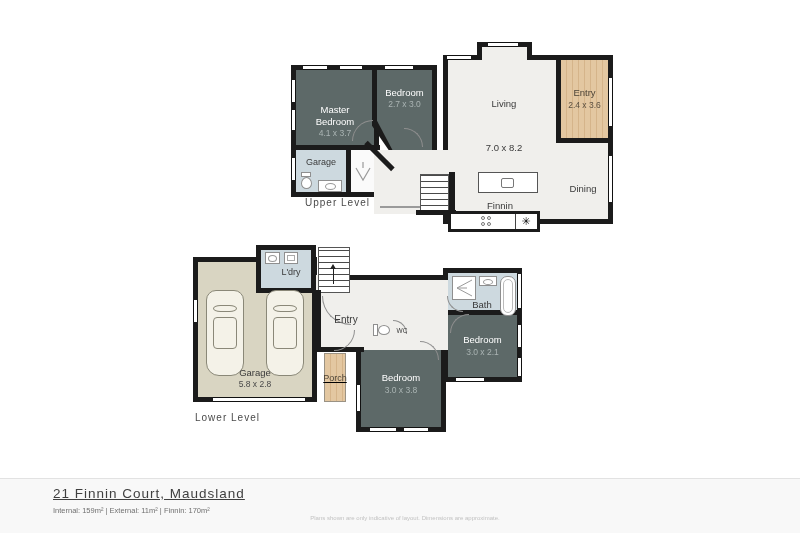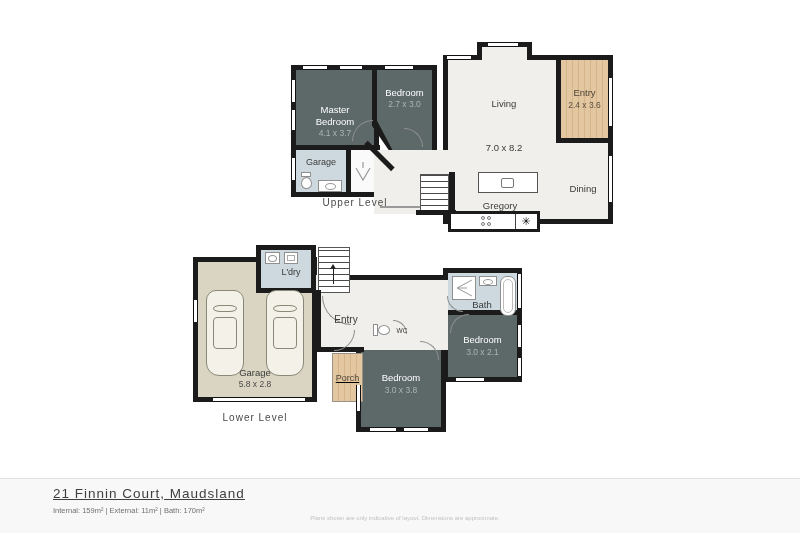--- a/index.html
+++ b/index.html
@@ -23,21 +23,21 @@
   .beige{background:var(--beige);}
   .wood{background:repeating-linear-gradient(90deg,#e3c7a1 0 5px,#d5b48a 5px 6px);}
   .rlbl{display:flex;flex-direction:column;align-items:center;line-height:1.3;text-align:center;z-index:4;}
   .rname{font-size:9.5px;color:#3a3a3a;}
   .rdim{font-size:8.5px;color:#4a4a4a;}
   .dark .rname{color:#ffffff;}
   .dark .rdim{color:#aab4b3;}
   .wood .rname{color:#4c4336;}
   .wood .rdim{color:#5a4f40;}
   .flabel{position:absolute;text-align:center;font-size:9.5px;color:#3a3a3a;z-index:4;}
-  .level-label{position:absolute;text-align:center;font-size:10px;letter-spacing:1px;color:#4a4a4a;z-index:4;}
+  .level-label{position:absolute;text-align:left;font-size:10px;letter-spacing:1px;color:#4a4a4a;z-index:4;}
   
   .wallseg{position:absolute;background:var(--wall);z-index:3;}
   .opening{position:absolute;background:var(--light);z-index:2;}
   .window-h{position:absolute;height:5px;background:#fff;border-top:1px solid #111;
             border-bottom:1px solid #111;box-sizing:border-box;z-index:3;}
   .window-v{position:absolute;width:5px;background:#fff;border-left:1px solid #111;
             border-right:1px solid #111;box-sizing:border-box;z-index:3;}
   .stairs{position:absolute;box-sizing:border-box;border:1px solid #555;background:
           repeating-linear-gradient(0deg,#ffffff 0 5px,#4a4a4a 5px 6px);z-index:3;}
   .rail{position:absolute;height:2px;background:#9a9a9a;z-index:3;}
@@ -155,21 +155,21 @@
     <div class="abs" style="left:448px;top:211px;width:92px;height:21px;background:#fff;border:3px solid var(--wall);z-index:3;">
       <div class="cooktop" style="left:30px;top:2px;">
         <span class="dot"></span>
           <span class="dot"></span>
           <span class="dot"></span>
           <span class="dot"></span>
       </div>
       <div class="divline" style="left:64px;top:0;height:15px;"></div>
       <span class="appliance" style="left:64px;right:0;top:2px;">✳</span>
     </div>
-    <div class="flabel" style="left:462px;top:200px;width:76px;">Gregory</div>
+    <div class="flabel" style="left:462px;top:200px;width:76px;">Finnin</div>
 
     <div class="window-h" style="left:303px;top:65px;width:24px;"></div>
     <div class="window-h" style="left:340px;top:65px;width:22px;"></div>
     <div class="window-h" style="left:385px;top:65px;width:28px;"></div>
     <div class="window-v" style="left:291px;top:80px;height:22px;"></div>
     <div class="window-v" style="left:291px;top:110px;height:20px;"></div>
     <div class="window-v" style="left:291px;top:158px;height:22px;"></div>
     <div class="window-h" style="left:488px;top:42px;width:30px;"></div>
     <div class="window-h" style="left:447px;top:55px;width:24px;"></div>
     <div class="window-v" style="left:608px;top:78px;height:48px;"></div>
@@ -248,21 +248,21 @@
       </div>
     </div>
 
     <div class="room dark" style="left:356px;top:336px;width:90px;height:96px;">
       <div class="rlbl">
         <span class="rname">Bedroom</span>
         <span class="rdim">3.0 x 3.8</span>
       </div>
     </div>
 
-    <div class="room wood" style="left:332px;top:353px;width:31px;height:49px;border:1px solid #9a9284;text-decoration:underline;">
+    <div class="room wood" style="left:324px;top:353px;width:22px;height:49px;border:1px solid #9a9284;text-decoration:underline;">
       <span class="rname" style="font-size:9px;">Porch</span>
     </div>
     <div class="arc br" style="left:334px;top:330px;width:20px;height:20px;"></div>
 
     <div class="window-h" style="left:213px;top:397px;width:92px;"></div>
     <div class="window-v" style="left:193px;top:300px;height:22px;"></div>
     <div class="window-h" style="left:456px;top:377px;width:28px;"></div>
     <div class="window-v" style="left:517px;top:325px;height:22px;"></div>
     <div class="window-v" style="left:517px;top:358px;height:18px;"></div>
     <div class="window-v" style="left:517px;top:274px;height:34px;"></div>
@@ -272,17 +272,17 @@
 
     <div class="arc tl" style="left:450px;top:314px;width:18px;height:18px;"></div>
     <div class="arc tr" style="left:420px;top:341px;width:18px;height:18px;"></div>
     <div class="arc bl" style="left:447px;top:296px;width:15px;height:15px;"></div>
 
     <div class="level-label" style="left:195px;top:412px;width:120px;">Lower Level</div>
   </div>
 
   <div class="footer">
     <div class="addr">21 Finnin Court, Maudsland</div>
-    <div class="areas">Internal: 159m² | External: 11m² | Bath: 170m²</div>
+    <div class="areas">Internal: 159m² | External: 11m² | Finnin: 170m²</div>
     <div class="disclaimer">Plans shown are only indicative of layout. Dimensions are approximate.</div>
   </div>
 
 </div>
 
 </body></html>

